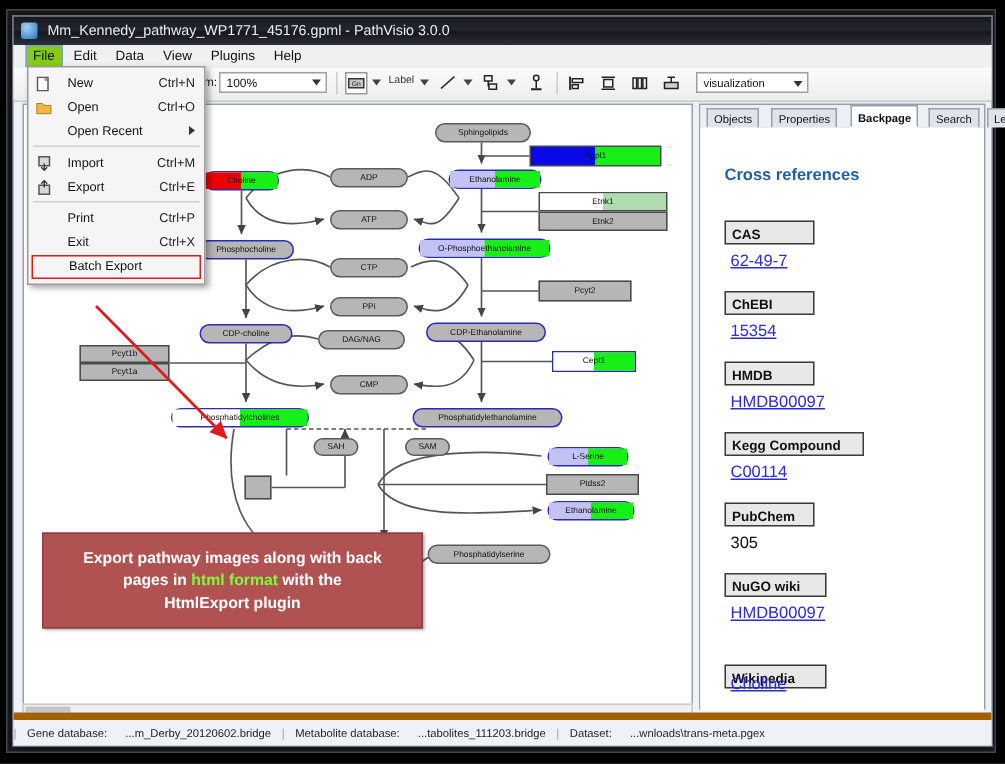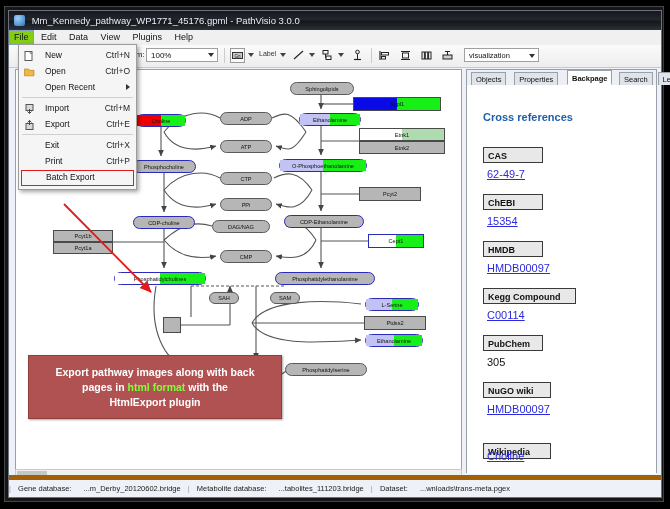--- a/index.html
+++ b/index.html
@@ -22,21 +22,21 @@
             color:#e9edf5;font-size:9.5px;line-height:19px;white-space:nowrap;}
   #titlebar .tico{display:inline-block;width:11px;height:11px;margin:4px 4px 0 5px;
             vertical-align:top;border-radius:2px;
             background:radial-gradient(circle at 35% 30%,#9fd2ff,#2a74b8);}
   #titlebar .ttxt{vertical-align:top;}
 
   
   #menubar{position:absolute;left:0;top:19px;width:100%;height:15px;
            background:#f0f0f0;border-bottom:1px solid #d3d3d3;font-size:9px;}
   #menubar .mi{display:inline-block;padding:1px 5px;line-height:13px;color:#111;}
-  #menubar .mi.open{background:#84cc16;border:1px solid #7da2c4;padding:0px 4px;}
+  #menubar .mi.open{background:#84cc16;border:1px solid #7da2c4;padding:0px 4px;margin-left:8px;}
 
   
   #toolbar{position:absolute;left:0;top:34px;width:100%;height:22px;
            background:linear-gradient(to bottom,#fbfbfb,#ededed);
            border-bottom:1px solid #c8c8c8;font-size:8.5px;color:#333;}
   .tb-label{position:absolute;left:113px;top:5px;font-size:8px;color:#222;}
   .tb-zoom{position:absolute;left:137px;top:3px;width:72px;height:14px;
            background:#fff;border:1px solid #a0a0a0;font-size:8px;color:#111;
            line-height:14px;padding-left:4px;box-sizing:border-box;}
   .tb-zoom .arr{position:absolute;right:3px;top:4px;width:0;height:0;
@@ -463,22 +463,22 @@
         <div class="fm-sep"></div>
         <div class="fm-item"><span class="ico"><svg width="11" height="10">
               <rect x="2" y="0.5" width="7" height="6" fill="#d8d8d8" stroke="#555"></rect>
               <path d="M5.5,5 v4 M3.5,7.5 L5.5,9.5 L7.5,7.5" stroke="#333" fill="none" stroke-width=".9"></path>
             </svg></span><span>Import</span><span class="acc">Ctrl+M</span></div>
         <div class="fm-item"><span class="ico"><svg width="11" height="10">
               <rect x="2" y="3.5" width="7" height="6" fill="#d8d8d8" stroke="#555"></rect>
               <path d="M5.5,5 v-4.5 M3.5,2.5 L5.5,0.4 L7.5,2.5" stroke="#333" fill="none" stroke-width=".9"></path>
             </svg></span><span>Export</span><span class="acc">Ctrl+E</span></div>
         <div class="fm-sep"></div>
+        <div class="fm-item"><span>Print</span><span class="acc">Ctrl+P</span></div>
         <div class="fm-item"><span>Exit</span><span class="acc">Ctrl+X</span></div>
-        <div class="fm-item"><span>Print</span><span class="acc">Ctrl+P</span></div>
         <div class="fm-item hi"><span>Batch Export</span></div>
       </div>
 
     <div id="dock">
       <div id="tabstrip">
           <div class="tab" style="left: 4px;"><span>Objects</span></div>
           <div class="tab" style="left: 47.2px;"><span>Properties</span></div>
           <div class="tab active" style="left: 100px;"><span>Backpage</span></div>
           <div class="tab" style="left: 152px;"><span>Search</span></div>
           <div class="tab" style="left: 190.6px;"><span>Legend</span></div>

